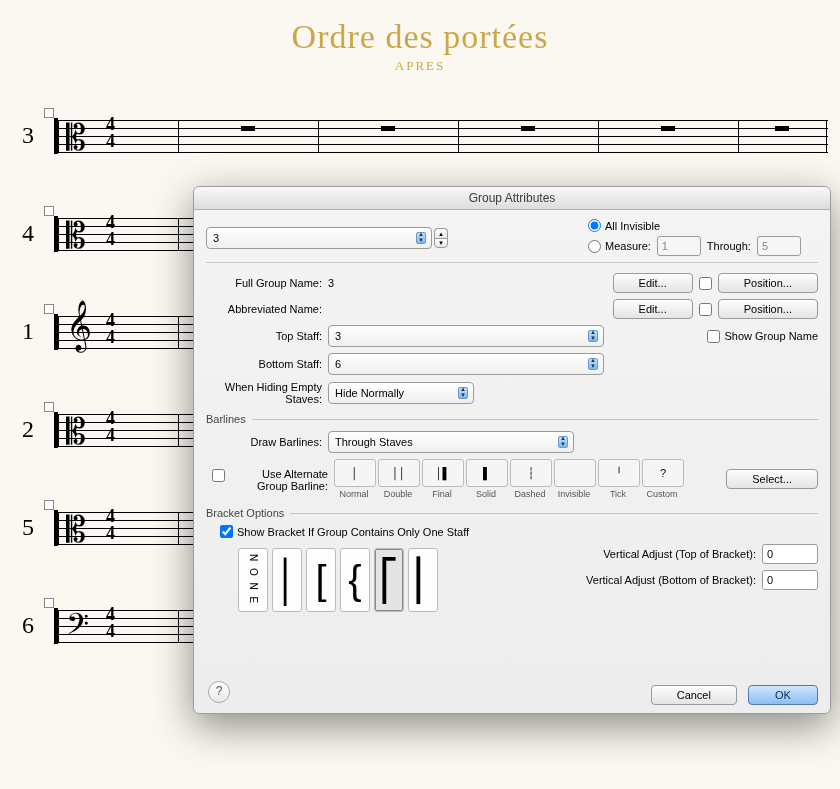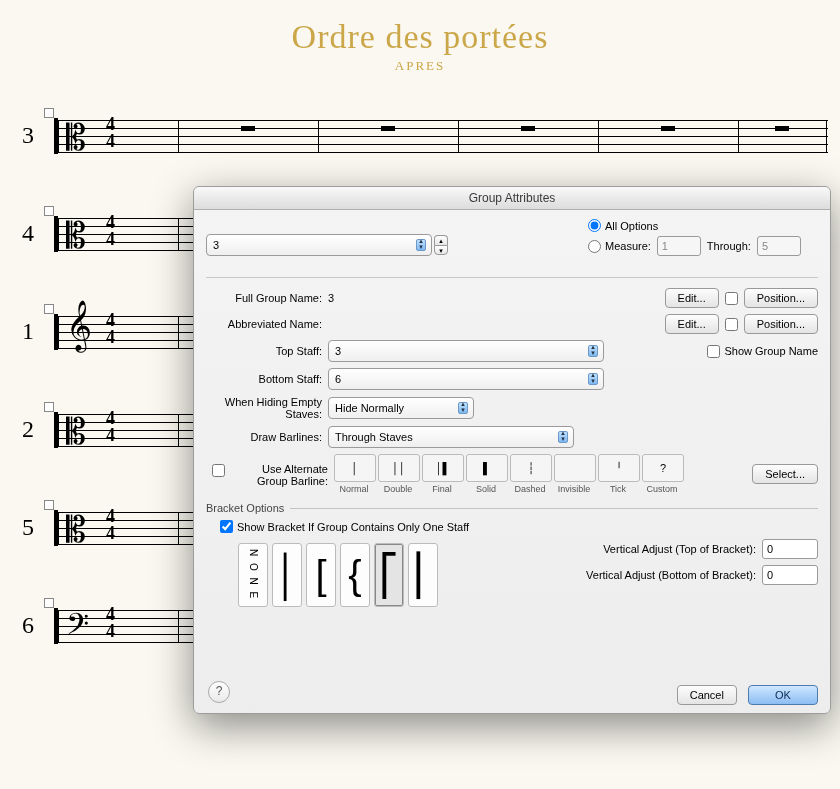--- a/index.html
+++ b/index.html
@@ -37,21 +37,21 @@
   .combo::after{content:"";position:absolute;right:5px;top:4px;width:8px;height:10px;
     background:linear-gradient(#bfe0ff,#7fb9f0);border:1px solid #6b98c6;border-radius:2px}
   .combo .arrows{position:absolute;right:7px;top:3px;font-size:7px;line-height:6px;color:#234;z-index:2;text-align:center;width:6px}
   .stepper{display:inline-flex;flex-direction:column;margin-left:2px}
   .stepper button{width:14px;height:10px;font-size:7px;line-height:7px;padding:0;border:1px solid #999;background:linear-gradient(#fff,#e6e6e6)}
   .stepper button:first-child{border-top-left-radius:4px;border-top-right-radius:4px;border-bottom:none}
   .stepper button:last-child{border-bottom-left-radius:4px;border-bottom-right-radius:4px}
   .radio{width:13px;height:13px;margin:0 4px 0 0;vertical-align:middle}
   .txt{height:18px;border:1px solid #9a9a9a;border-radius:3px;padding:0 4px;font-size:11px;background:#fff}
   .txt[disabled]{background:#f6f6f6;color:#888}
-  .btn{height:20px;padding:0 12px;border:1px solid #999;border-radius:4px;
+  .btn{height:20px;padding:0 25px;border:1px solid #999;border-radius:4px;
     background:linear-gradient(#fdfdfd,#e4e4e4);font-size:11px}
   .btn-primary{border-color:#4d7bb0;background:linear-gradient(#cfe7ff,#8dbdf2);color:#0a2a55;font-weight:500}
   .chk{width:13px;height:13px;margin:0 4px 0 0;vertical-align:middle}
   .fieldset-line{display:flex;align-items:center;margin:8px 0 6px}
   .fieldset-line .fs-label{font-size:11px;color:#444;margin-right:6px}
   .fieldset-line .fs-rule{flex:1;height:0;border-top:1px solid #c3c3c3}
 
   .barline-styles{display:flex;gap:4px;align-items:flex-start}
   .bstyle{width:40px;text-align:center}
   .bstyle .bbox{width:40px;height:26px;border:1px solid #bbb;border-radius:3px;background:#f5f5f5;display:flex;align-items:center;justify-content:center}
@@ -243,23 +243,23 @@
           <span class="arrows">▴<br>▾</span>
         </div>
         <div class="stepper">
           <button>▴</button>
           <button>▾</button>
         </div>
         <div style="flex:1"></div>
         <div style="width:230px">
           <div class="row" style="margin-bottom:4px">
             <input type="radio" class="radio" checked="" style="">
-            <span>All Options</span>
-          </div>
-          <div class="row" style="margin-bottom:15px">
+            <span>All Invisible</span>
+          </div>
+          <div class="row" style="margin-bottom:0">
             <input type="radio" class="radio" style="">
             <span>Measure:</span>
             <input class="txt" style="width: 34px; margin: 0px 6px;" disabled="" value="1">
             <span>Through:</span>
             <input class="txt" style="width: 34px; margin-left: 6px;" disabled="" value="5">
           </div>
         </div>
       </div>
 
       <div style="height:0;border-top:1px solid #c9c9c9;margin:6px 0 10px"></div>
@@ -299,20 +299,24 @@
         </div>
       </div>
       <div class="row">
         <span class="lbl-right" style="width:116px;margin-right:6px">When Hiding Empty Staves:</span>
         <div class="combo" style="width:120px">
           <span>Hide Normally</span>
             <span class="arrows">▴<br>▾</span>
         </div>
       </div>
 
+      <div class="fieldset-line">
+          <span class="fs-label">Barlines</span>
+          <span class="fs-rule"></span>
+        </div>
 
       <div class="row">
         <span class="lbl-right" style="width:116px;margin-right:6px">Draw Barlines:</span>
         <div class="combo" style="width:220px">
           <span>Through Staves</span>
             <span class="arrows">▴<br>▾</span>
         </div>
       </div>
 
       <div class="row" style="align-items:center">

